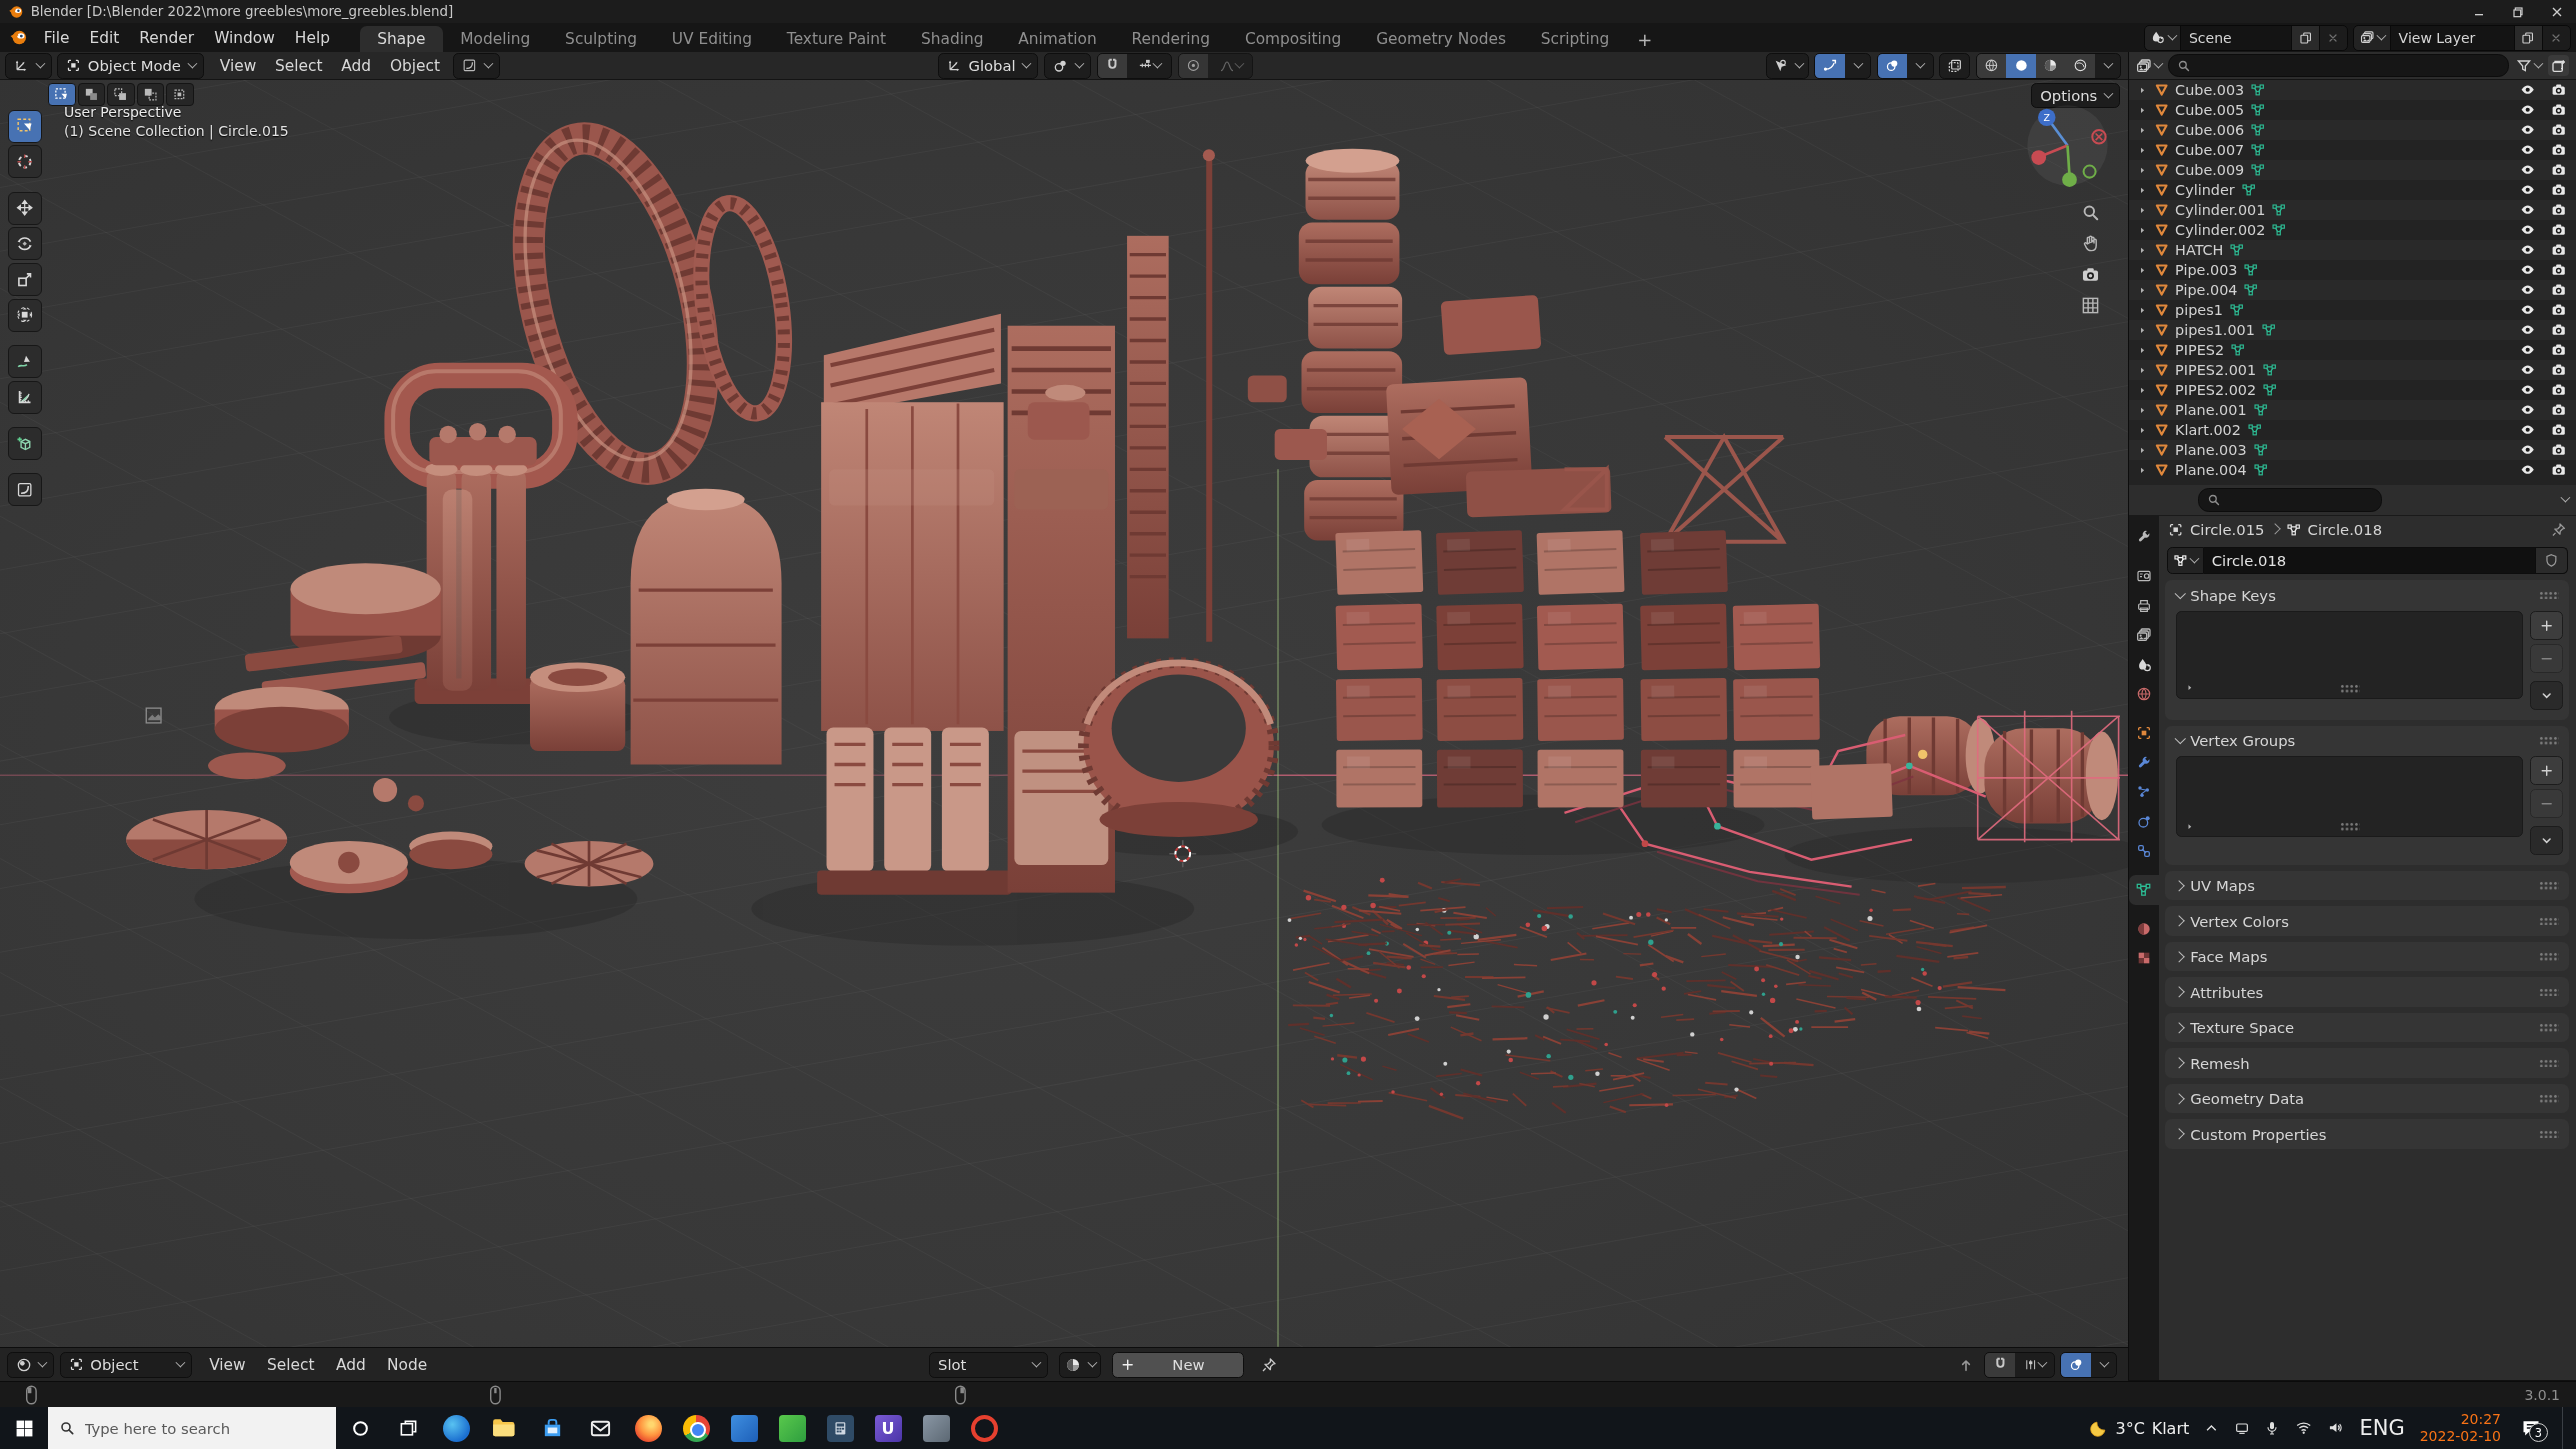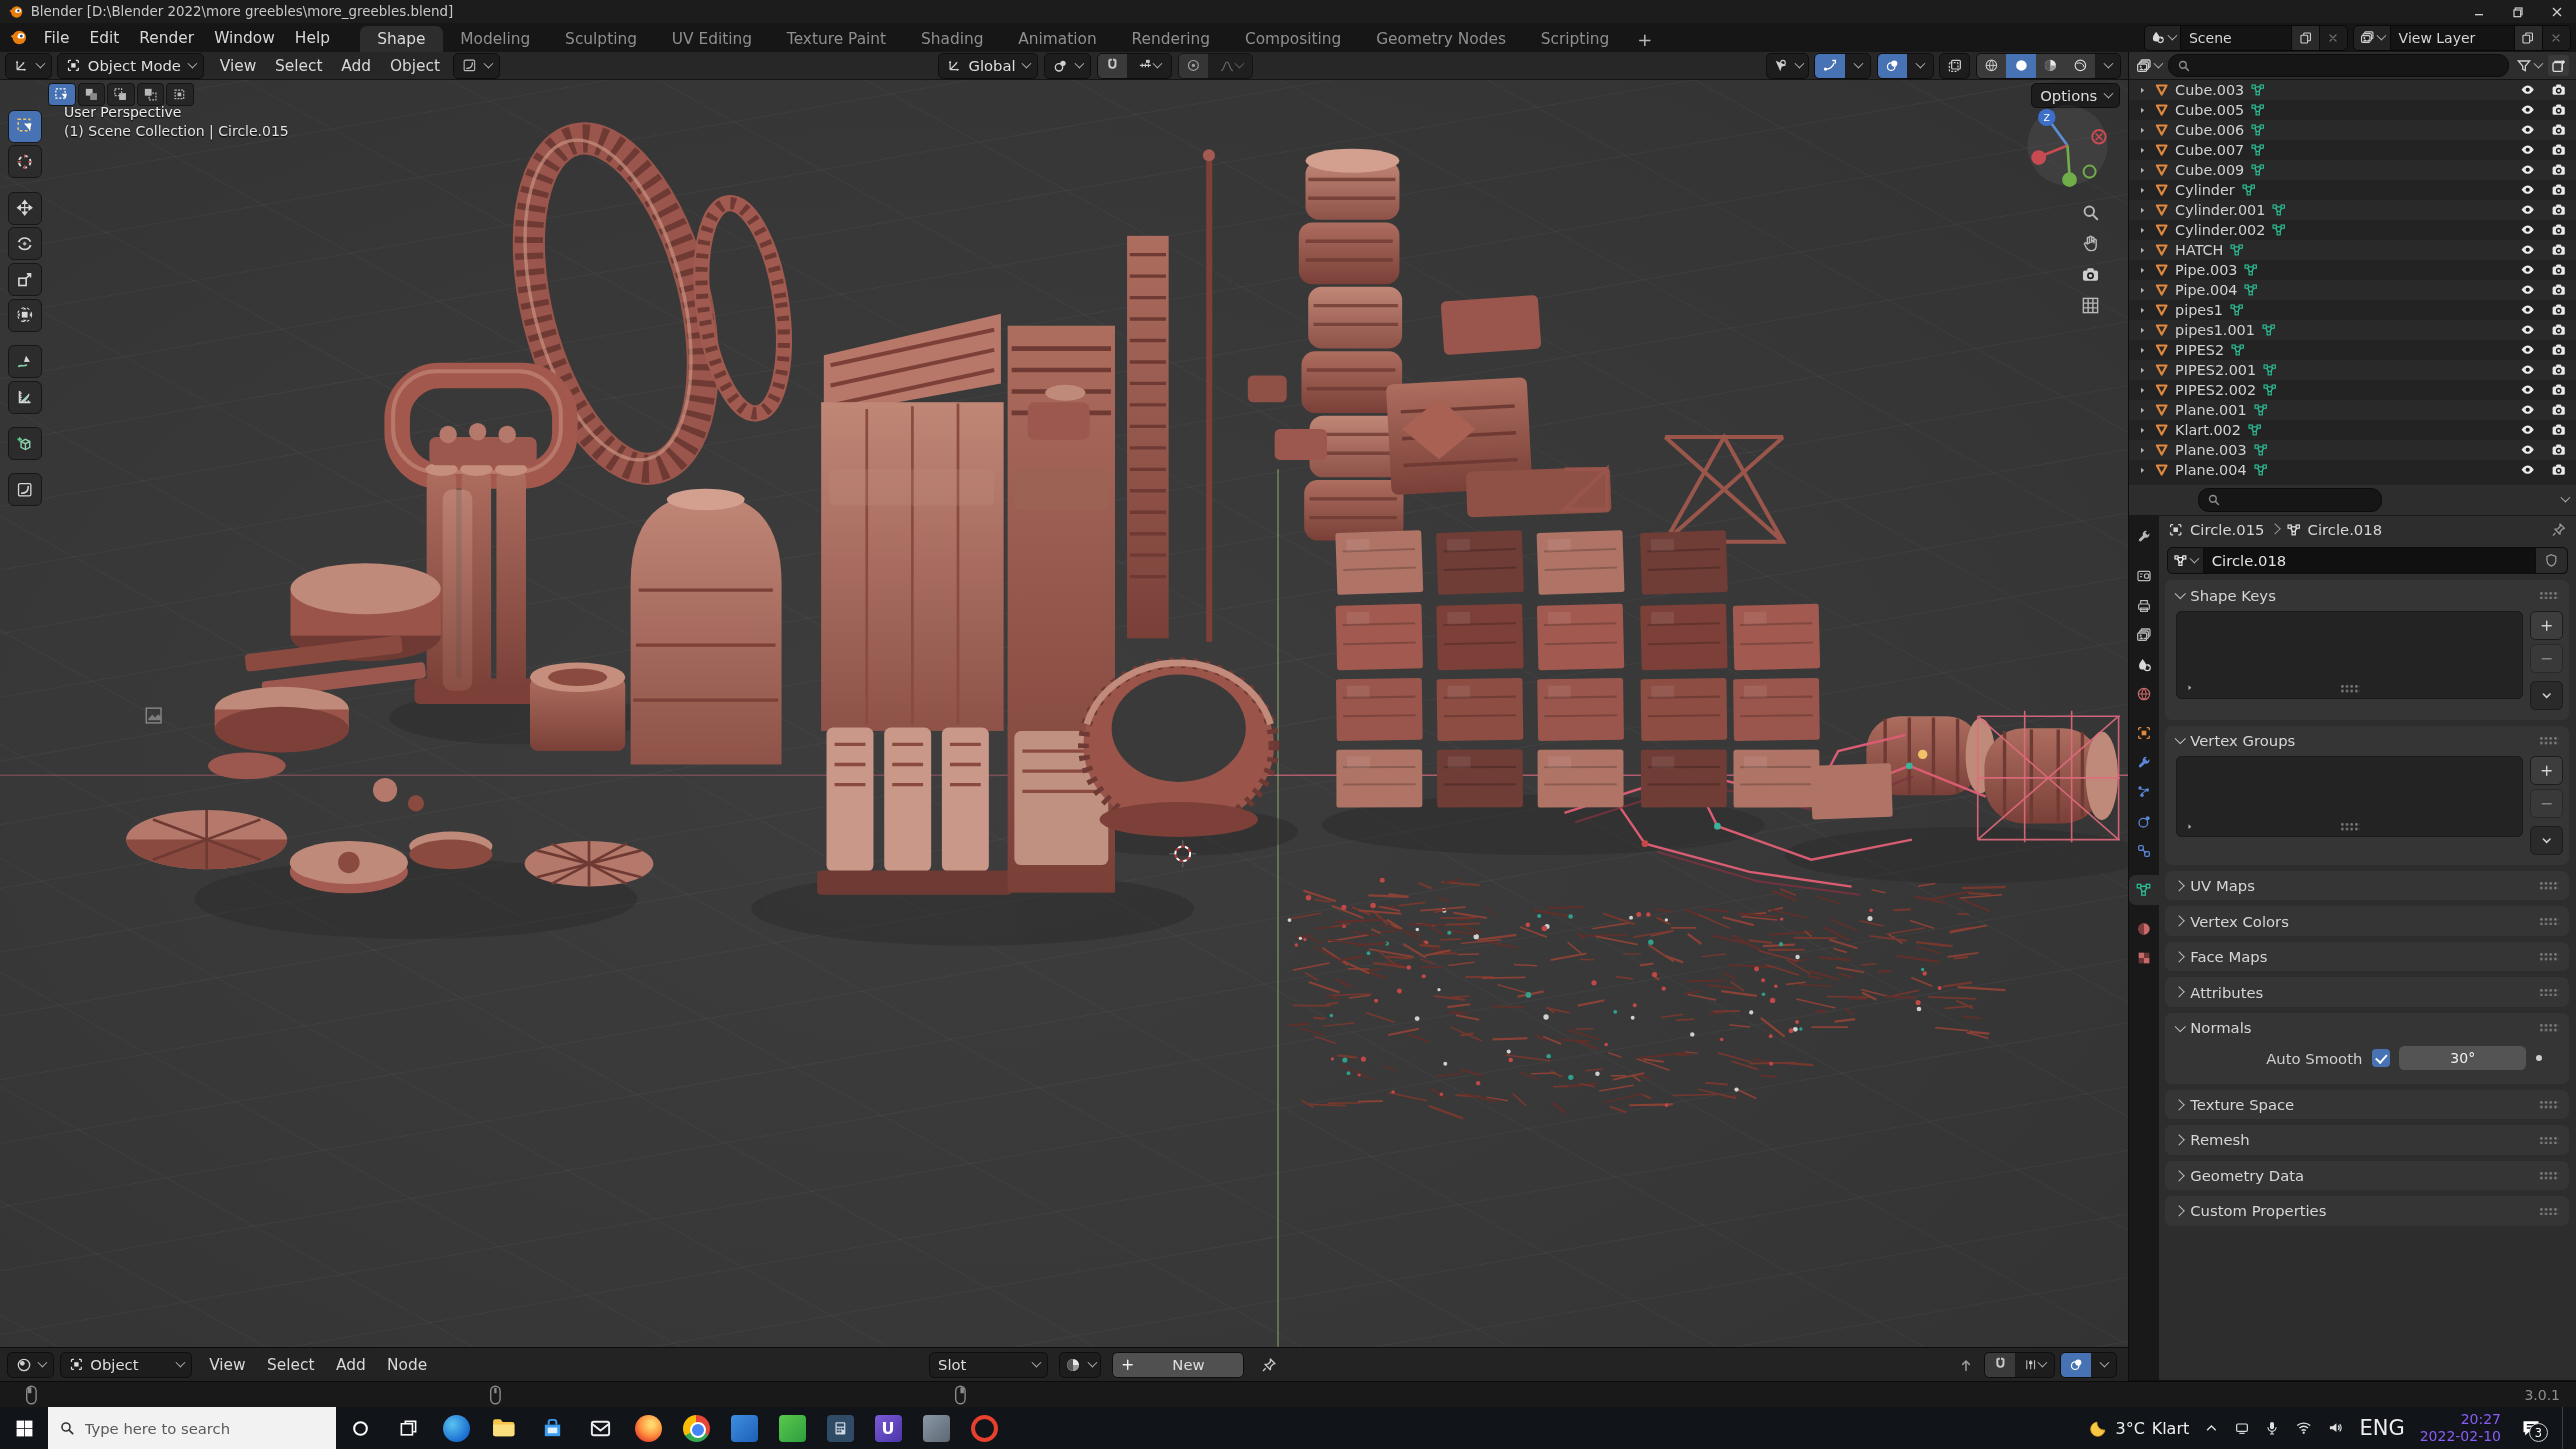--- a/index.html
+++ b/index.html
@@ -117,21 +117,21 @@
   
   #taskbar{left:0;top:1407px;width:2576px;height:42px;background:#11151a;display:flex;align-items:center}
   #startbtn{width:48px;height:42px;display:flex;align-items:center;justify-content:center}
   #searchbox{width:288px;height:42px;background:#f2f2f2;display:flex;align-items:center;padding:0 10.7px;gap:8px;box-sizing:border-box}
   #searchbox input{border:none;background:transparent;outline:none;font-size:14.8px;color:#333;width:221px;
                    font-family:"DejaVu Sans","Liberation Sans",sans-serif}
   #searchbox input::placeholder{color:#5a5a5a}
   .tbico{width:48px;height:42px;display:flex;align-items:center;justify-content:center}
   .appico{width:27px;height:27px;border-radius:4px}
   #tray{margin-left:auto;display:flex;align-items:center;gap:14.8px;padding-right:6.7px;color:#eee}
-  #clock{text-align:right;font-size:14px;line-height:17.4px;color:#8b5cf6}
+  #clock{text-align:right;font-size:14px;line-height:17.4px;color:#f97316}
   .trayico{color:#dfdfdf;display:flex;align-items:center;justify-content:center}
   #notif{position:relative;width:31px;height:31px;display:flex;align-items:center;justify-content:center}
   #notifbadge{position:absolute;right:-1.3px;bottom:1.3px;width:17.4px;height:17.4px;border-radius:50%;
               border:1.3px solid #cfcfcf;color:#fff;font-size:11.4px;display:flex;align-items:center;justify-content:center;background:#11151a}
   #edgebar{width:6.7px;height:42px;border-left:0.7px solid #3a3f45}
 </style>
 </head>
 <body>
 
 <svg width="0" height="0" style="position:absolute">
@@ -2094,34 +2094,20 @@
             <div class="sec">
               <div class="sechead">
                 <span class="caret"></span>
                 <span>Attributes</span>
                 <span class="sp"></span>
                 <span class="grip"></span>
               </div>
             </div>
           </div>
 
-        <div class="sec">
-          <div class="sechead">
-              <span class="caret open"></span>
-              <span>Normals</span>
-              <span class="sp"></span>
-              <span class="grip"></span>
-            </div>
-          <div class="normrow">
-            <span style="color:#cfcfcf">Auto Smooth</span>
-            <span class="cbx"></span>
-            <div class="valslider">30°</div>
-            <span class="dot"></span>
-          </div>
-        </div>
 
         <div>
 
             <div class="sec">
               <div class="sechead">
                 <span class="caret"></span>
                 <span>Texture Space</span>
                 <span class="sp"></span>
                 <span class="grip"></span>
               </div>

